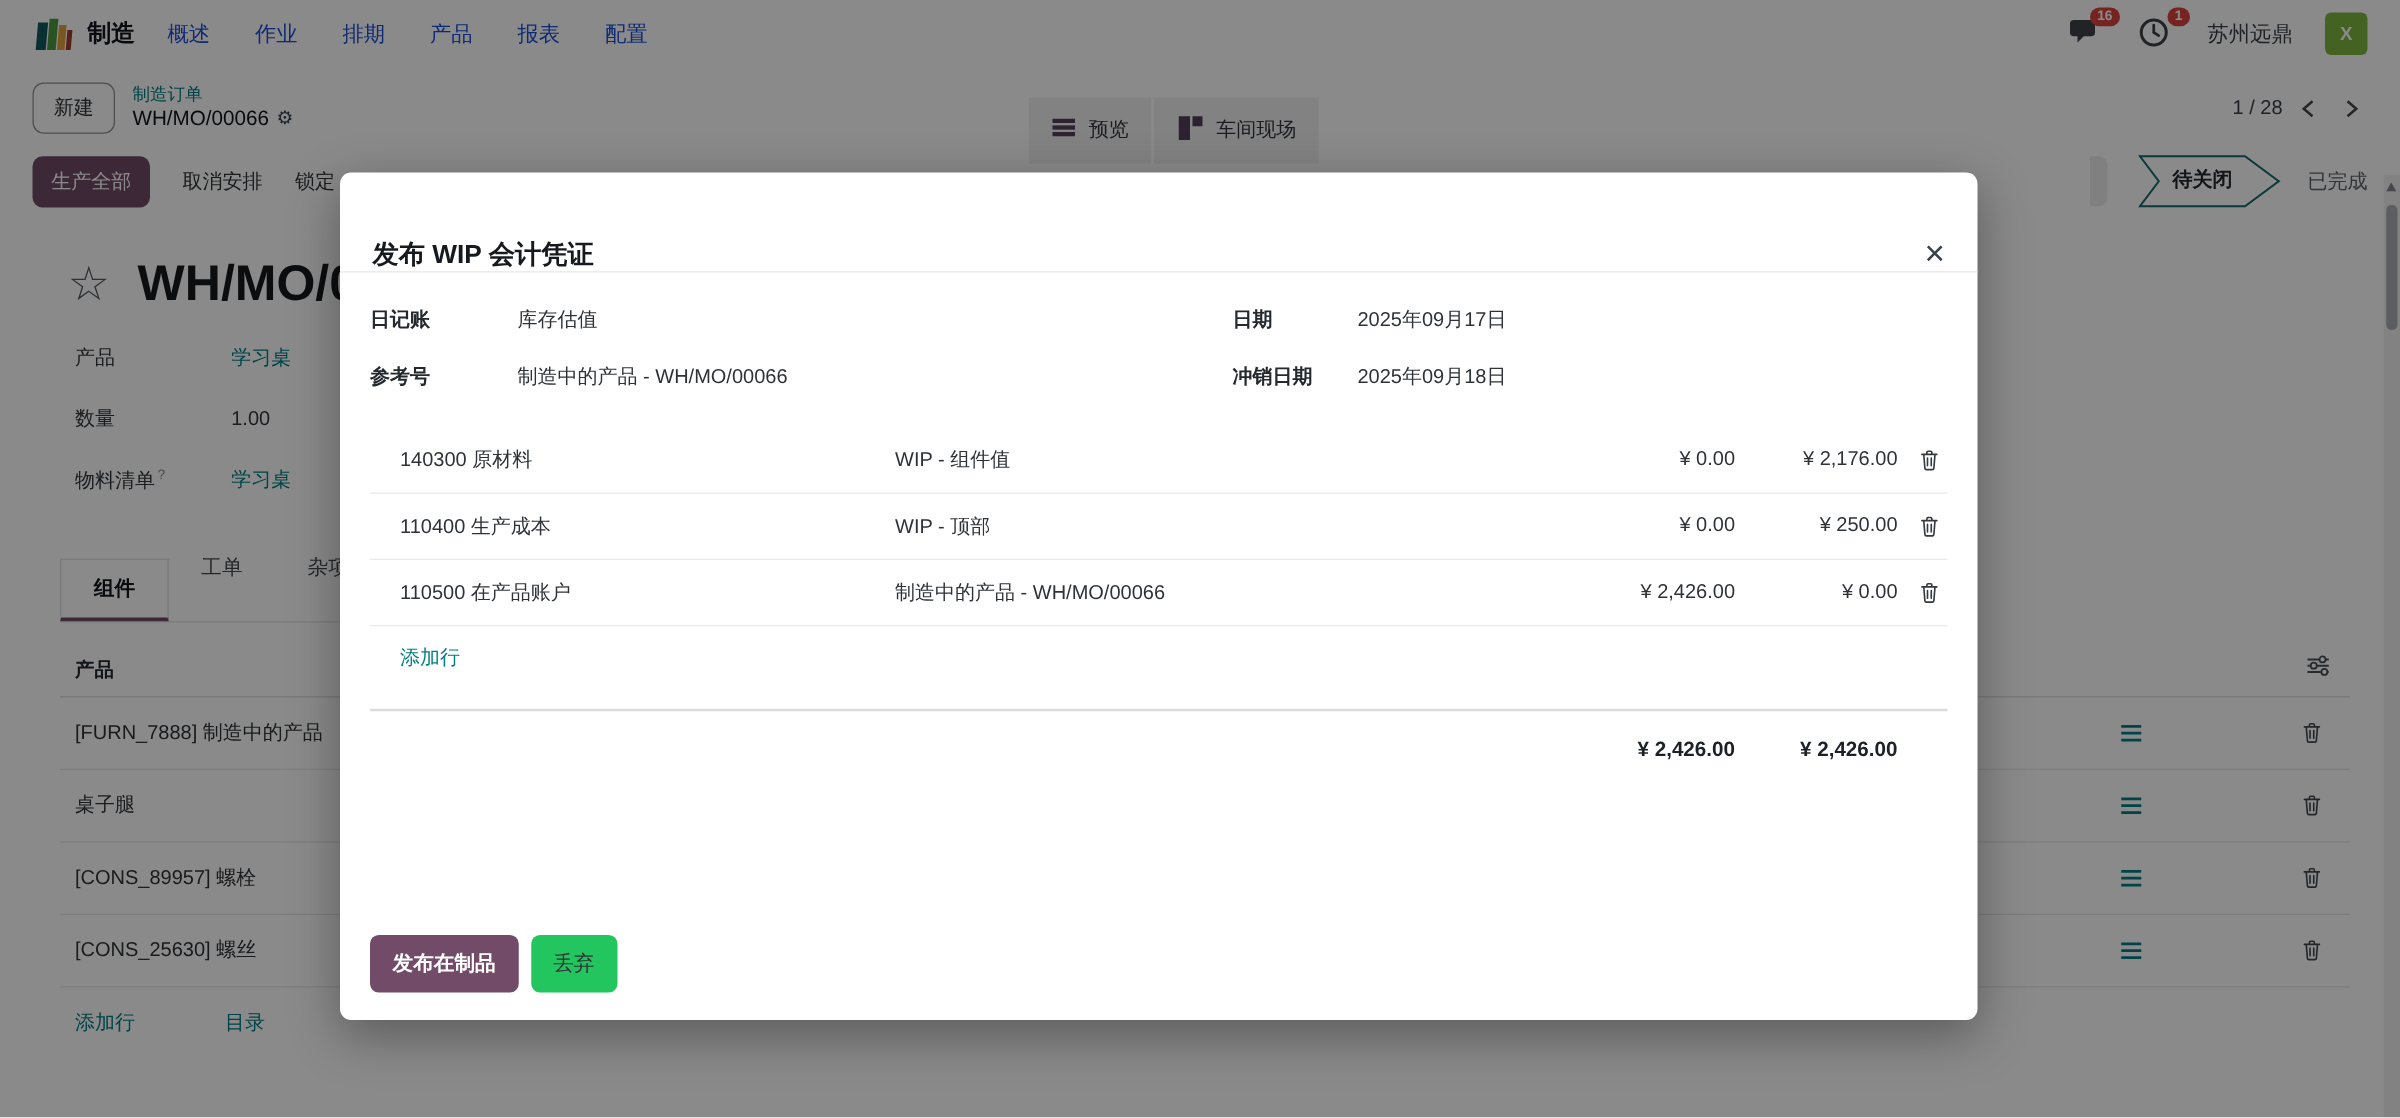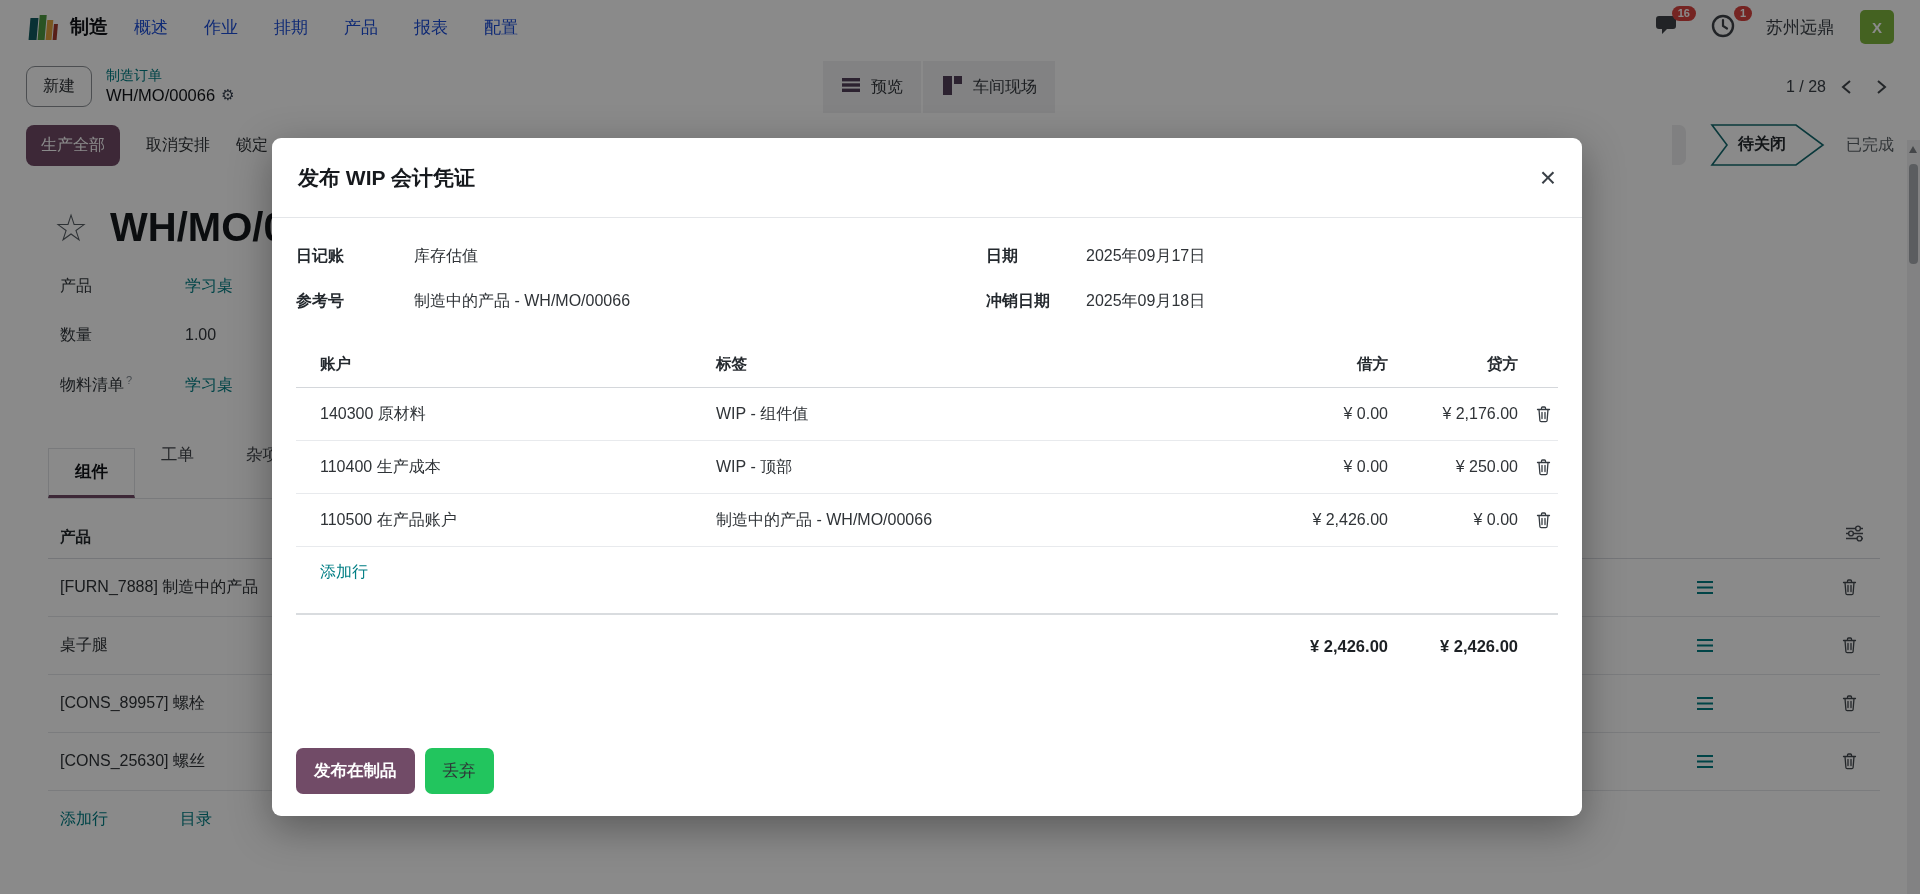--- a/index.html
+++ b/index.html
@@ -22,21 +22,21 @@
     display:flex; align-items:center; justify-content:center; font-size:15px; font-weight:700; cursor:pointer; }
 
   
   .control-panel { display:flex; align-items:center; padding:12px 26px 10px 26px; position:relative; }
   .btn-new { background:#fff; border:1px solid #8d9196; border-radius:9px; padding:9px 16px;
     font-size:16px; color:#2f3337; cursor:pointer; font-family:inherit; }
   .crumbs { margin-left:14px; display:flex; flex-direction:column; line-height:1.25; }
   .crumb-parent { font-size:14px; color:#017e84; cursor:pointer; }
   .crumb-current { font-size:16.5px; color:#111418; display:flex; align-items:center; gap:6px; }
   .gear { font-size:15px; color:#374151; cursor:pointer; }
-  .view-switch { position:absolute; left:823px; top:7px; display:flex; gap:2px; }
+  .view-switch { position:absolute; left:823px; top:24px; display:flex; gap:2px; }
   .view-btn { background:#f0f1f3; display:flex; align-items:center; gap:10px; padding:13px 18px;
     font-size:16px; color:#33373c; cursor:pointer; }
   .pager { margin-left:auto; display:flex; align-items:center; gap:8px; }
   .pager-count { font-size:16px; color:#3a4047; }
   .pg-btn { cursor:pointer; display:inline-flex; padding:4px; }
 
   
   .statusbar { display:flex; align-items:center; padding:8px 26px; height:56px; position:relative; }
   .btn-primary { background:#714b67; color:#fff; border:none; border-radius:8px; padding:10px 15px;
     font-size:16px; font-weight:500; cursor:pointer; font-family:inherit; }
@@ -75,21 +75,21 @@
   
   .scrollbar { position:absolute; right:0; top:140px; bottom:0; width:13px; background:#f1f1f2; }
   .sb-arrow { position:absolute; top:6px; left:2px; width:0; height:0;
     border-left:4.5px solid transparent; border-right:4.5px solid transparent; border-bottom:7px solid #7e8287; }
   .sb-thumb { position:absolute; top:24px; left:2px; width:9px; height:100px; background:#a9adb2; border-radius:4px; }
 
   
   .backdrop { position:absolute; inset:0; background:rgba(0,0,0,0.46); z-index:10; }
   .modal { position:absolute; left:272px; top:138px; width:1310px; height:678px; background:#fff;
     border-radius:9px; z-index:20; box-shadow:0 12px 40px rgba(0,0,0,.35); display:flex; flex-direction:column; }
-  .modal-header { height:80px; display:flex; align-items:center; padding:0 26px;
+  .modal-header { height:80px; display:flex; align-items:flex-end; padding:0 26px;
     border-bottom:1px solid #e4e6e9; }
   .modal-title { font-size:21px; font-weight:600; color:#16191d; }
   .modal-close { margin-left:auto; font-size:28px; color:#3a4047; cursor:pointer; line-height:1; }
   .modal-body { padding:28px 24px 0 24px; flex:1; }
   .mfields { display:grid; grid-template-columns:690px 1fr; row-gap:24px; }
   .mfield { display:flex; align-items:baseline; }
   .mfield .lbl { font-size:16px; font-weight:600; color:#24292e; }
   .mfield .val { font-size:16px; color:#2f3337; }
   .mfield.col-l .lbl { width:118px; }
   .mfield.col-r .lbl { width:100px; }
@@ -342,27 +342,20 @@
           <span class="lbl">参考号</span>
           <span class="val">制造中的产品 - WH/MO/00066</span>
         </div>
         <div class="mfield col-r">
           <span class="lbl">冲销日期</span>
           <span class="val">2025年09月18日</span>
         </div>
       </div>
 
       <div class="mtable">
-        <div class="mgrid mthead">
-          <span class="cell-account">账户</span>
-          <span>标签</span>
-          <span class="num">借方</span>
-          <span class="num">贷方</span>
-          <span></span>
-        </div>
 
         <div class="mgrid mrow">
           <span class="cell-account">140300 原材料</span>
           <span>WIP - 组件值</span>
           <span class="num">¥ 0.00</span>
           <span class="num">¥ 2,176.00</span>
           <span class="cell-trash">
             <svg width="17" height="18" viewBox="0 0 17 18">
                 <path d="M2.5 4.5h12M6.5 4.5V3a1 1 0 0 1 1-1h2a1 1 0 0 1 1 1v1.5M4 4.5l.9 11a1.3 1.3 0 0 0 1.3 1.2h4.6a1.3 1.3 0 0 0 1.3-1.2l.9-11M7 7.5v6M10 7.5v6" fill="none" stroke="#343a40" stroke-width="1.3" stroke-linecap="round"></path>
               </svg>

